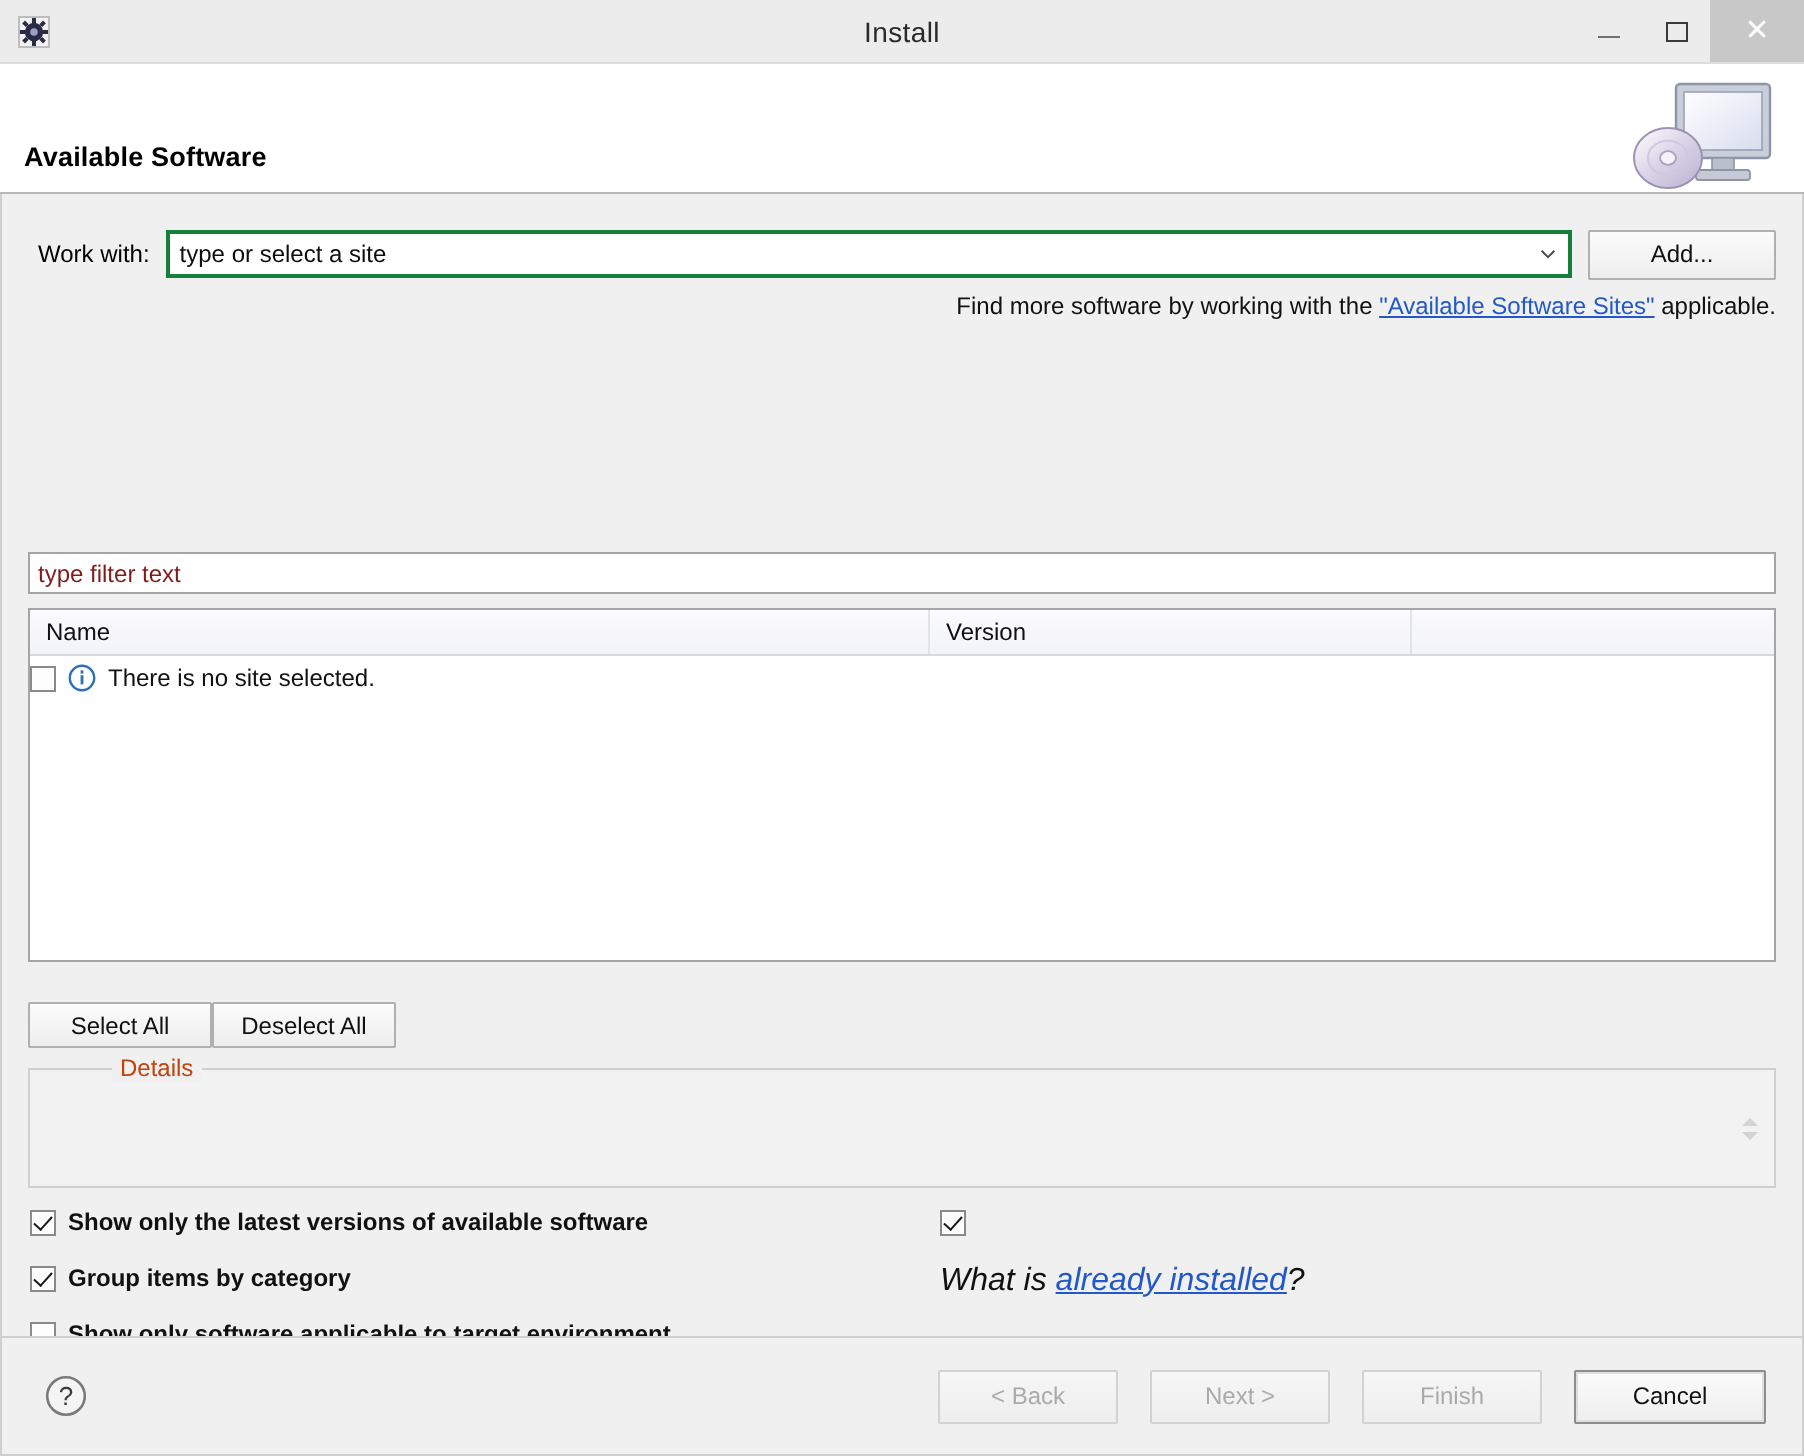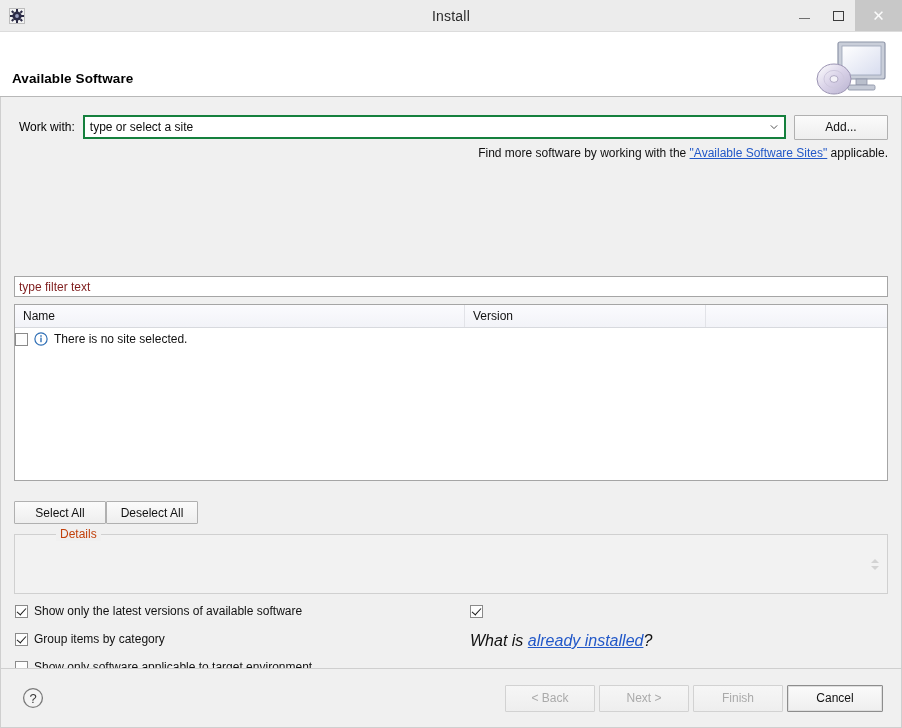--- a/index.html
+++ b/index.html
@@ -387,20 +387,21 @@
     align-items: center;
     height: 18px;
     margin-bottom: 10px;
   }
   .opt-left { margin-left: 14px; }
   .opt-label {
     margin-left: 6px;
     font-size: 12px;
     color: #111;
     white-space: nowrap;
+    font-weight: bold;
   }
   .col-right {
     position: absolute;
     left: 455px;
     top: 505px;
   }
   .whatis {
     margin-left: 14px;
     margin-top: 12px;
     font-size: 16px;
@@ -425,21 +426,21 @@
   .help-ic {
     margin-left: 21px;
     width: 22px;
     height: 22px;
     display: block;
   }
   .footer-btns {
     margin-left: auto;
     margin-right: 18px;
     display: flex;
-    gap: 4px;
+    gap: 16px;
   }
   .btn-nav {
     width: 90px;
     height: 27px;
   }
   .btn-cancel {
     width: 96px;
     height: 27px;
     border: 1px solid #8d8d8d;
     box-shadow: 0 0 0 1px #dedede inset;

